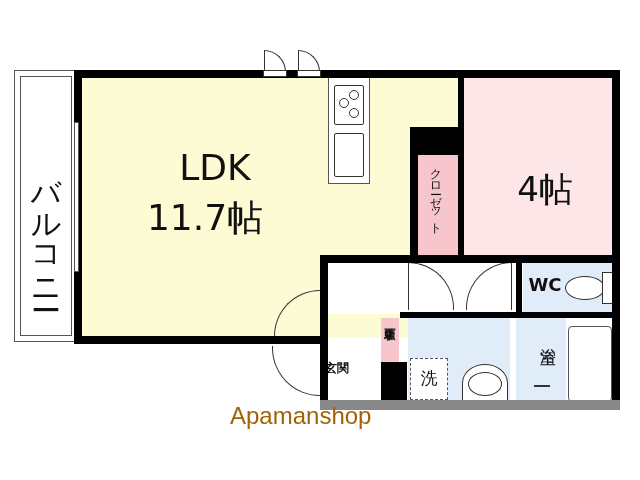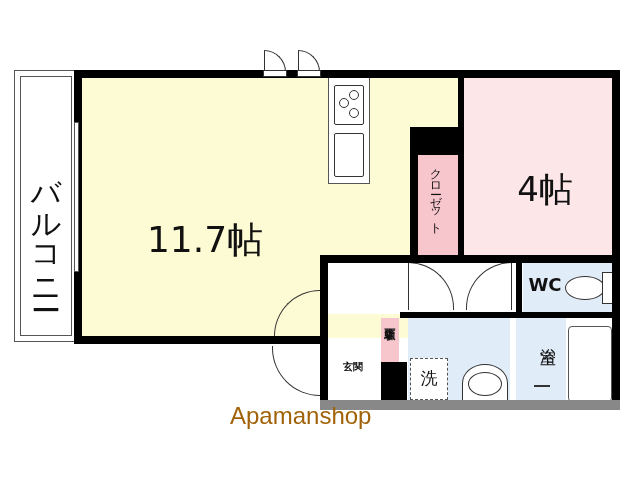--- a/index.html
+++ b/index.html
@@ -15,21 +15,22 @@
 
 <div class="abs" style="left:0;top:0;width:640px;height:480px;">
 
   <div class="abs" style="left:14px;top:70px;width:64px;height:272px;border:1px solid #555;background:#fff;">
     <div class="abs" style="left:5px;top:5px;width:52px;height:260px;border:1px solid #555;"></div>
     <div class="lbl vtext" style="left:16px;top:88px;font-size:30px;font-weight:normal;">バルコニー</div>
   </div>
 
   <div class="abs" style="left:80px;top:76px;width:330px;height:262px;background:#fdfbd4;"></div>
   <div class="abs" style="left:330px;top:76px;width:128px;height:58px;background:#fdfbd4;"></div>
-  <div class="lbl" style="left:120px;top:200px;width:170px;font-size:36px;font-weight:normal;margin-top:22px;">11.7帖</div>
+  <div class="lbl" style="left:140px;top:150px;width:150px;font-size:36px;font-weight:normal;">LDK</div>
+  <div class="lbl" style="left:120px;top:200px;width:170px;font-size:36px;font-weight:normal;">11.7帖</div>
 
   <div class="abs" style="left:328px;top:76px;width:42px;height:108px;border:1px solid #555;background:#fff;">
     <div class="abs" style="left:5px;top:8px;width:30px;height:40px;border:1px solid #333;border-radius:2px;">
       <div class="abs" style="left:14px;top:4px;width:10px;height:10px;border:1px solid #333;border-radius:50%;"></div>
       <div class="abs" style="left:4px;top:12px;width:10px;height:10px;border:1px solid #333;border-radius:50%;"></div>
       <div class="abs" style="left:14px;top:22px;width:10px;height:10px;border:1px solid #333;border-radius:50%;"></div>
     </div>
     <div class="abs" style="left:5px;top:56px;width:30px;height:44px;border:1px solid #333;border-radius:2px;"></div>
   </div>
 
@@ -56,21 +57,21 @@
   <div class="lbl" style="left:412px;top:370px;width:34px;font-size:17px;font-weight:normal;">洗</div>
   <div class="abs" style="left:462px;top:364px;width:46px;height:38px;border:1px solid #333;border-radius:50% 50% 0 0;background:#fff;"></div>
   <div class="abs" style="left:468px;top:372px;width:34px;height:24px;border:1px solid #333;border-radius:50%;"></div>
 
   <div class="abs" style="left:516px;top:318px;width:50px;height:84px;background:#e1ecf9;"></div>
   <div class="lbl vtext" style="left:540px;top:336px;font-size:16px;font-weight:normal;">浴室</div>
   <div class="abs" style="left:534px;top:375px;width:16px;height:12px;border-bottom:2px solid #333;"></div>
   <div class="abs" style="left:568px;top:326px;width:44px;height:76px;border:1px solid #555;border-radius:4px;background:#fff;"></div>
 
   <div class="abs" style="left:328px;top:346px;width:50px;height:56px;background:#fff;"></div>
-  <div class="lbl" style="left:330px;top:362px;width:46px;font-size:10px;">玄関</div>
+  <div class="lbl" style="left:314px;top:362px;width:46px;font-size:12px;">玄関</div>
   <div class="abs" style="left:381px;top:318px;width:18px;height:44px;background:#f7c6cd;"></div>
   <div class="lbl vtext" style="left:384px;top:320px;font-size:11px;">下駄箱</div>
   <div class="wall" style="left:381px;top:362px;width:26px;height:38px;"></div>
 
   <div class="wall" style="left:74px;top:70px;width:546px;height:8px;"></div>
   <div class="wall" style="left:74px;top:70px;width:8px;height:274px;"></div>
   <div class="wall" style="left:74px;top:336px;width:252px;height:8px;"></div>
   <div class="wall" style="left:458px;top:70px;width:6px;height:192px;"></div>
   <div class="wall" style="left:612px;top:70px;width:8px;height:340px;"></div>
   <div class="wall" style="left:320px;top:255px;width:300px;height:8px;"></div>

